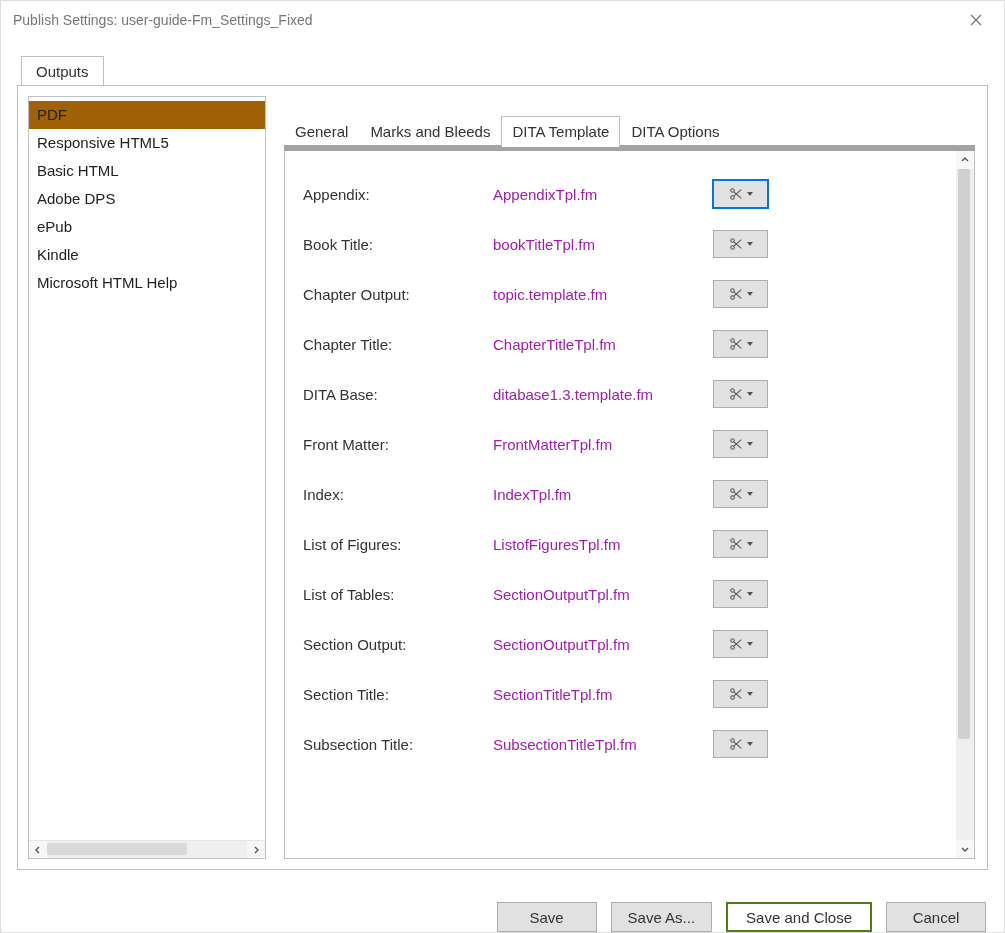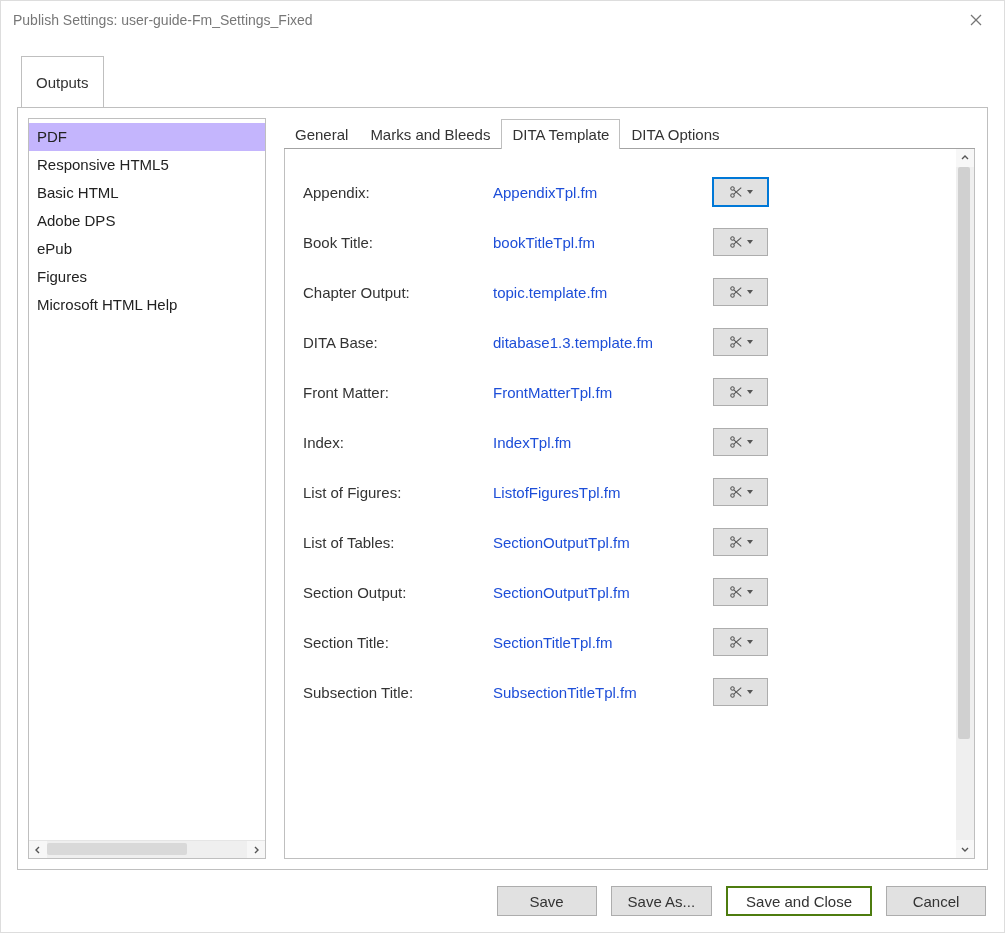--- a/index.html
+++ b/index.html
@@ -35,21 +35,21 @@
     padding: 16px 16px 0 16px;
     display: flex; flex-direction: column;
   }
   .outer-tabstrip {
     display: flex;
     margin-left: 4px;
   }
   .outer-tab {
     border: 1px solid #bfbfbf;
     border-bottom: none;
-    padding: 17px 14px;
+    padding: 6px 14px;
     background: #fff;
     position: relative;
     top: 1px;
     color: #333;
     font-size: 15px;
   }
   .panel {
     border: 1px solid #bfbfbf;
     flex: 1;
     display: flex;
@@ -68,21 +68,21 @@
     padding-top: 4px;
   }
   .sidebar-item {
     padding: 2px 8px;
     font-size: 15px;
     color: #222;
     cursor: default;
     line-height: 1.6;
   }
   .sidebar-item.selected {
-    background: #c4b5fd;
+    background: #a16207;
   }
   .hscroll {
     height: 18px;
     border-top: 1px solid #e5e5e5;
     display: flex; align-items: stretch;
     background: #f7f7f7;
   }
   .hscroll .arrow {
     width: 18px;
     display: flex; align-items: center; justify-content: center;
@@ -102,22 +102,22 @@
     border-radius: 2px;
   }
   .content {
     flex: 1;
     display: flex; flex-direction: column;
     padding: 0 12px 0 18px;
     min-width: 0;
   }
   .inner-tabstrip {
     display: flex;
-    border-bottom: 1px solid #a3a3a3;
-    margin-top: 0;
+    border-bottom: 6px solid #a3a3a3;
+    margin-top: 19px;
   }
   .inner-tab {
     padding: 6px 10px;
     border: 1px solid transparent;
     border-bottom: none;
     color: #333;
     cursor: pointer;
     position: relative;
     bottom: -1px;
     font-size: 15px;
@@ -148,21 +148,21 @@
   .row {
     display: flex; align-items: center;
     height: 50px;
   }
   .row .label {
     width: 190px;
     color: #333;
   }
   .row .value {
     width: 220px;
-    color: #1d4ed8;
+    color: #a21caf;
   }
   .action-btn {
     width: 55px; height: 28px;
     border: 1px solid #adadad;
     background: #e1e1e1;
     display: inline-flex; align-items: center; justify-content: center;
     gap: 4px;
     cursor: pointer;
   }
   .action-btn.highlight {
@@ -194,21 +194,21 @@
     background: #efefef;
   }
   .vscroll .thumb {
     position: absolute; left: 2px; top: 0;
     width: 12px; height: 85%;
     background: #d0d0d0;
     border-radius: 2px;
   }
   .footer {
     height: 62px;
-    display: flex; align-items: center; justify-content: flex-end;
+    display: flex; align-items: flex-end; justify-content: flex-end;
     gap: 14px;
     padding: 0 18px;
   }
   .btn {
     min-width: 100px; height: 30px;
     border: 1px solid #adadad;
     background: #e1e1e1;
     display: inline-flex; align-items: center; justify-content: center;
     padding: 0 16px;
     font-size: 15px; color: #333;
@@ -243,21 +243,21 @@
 
     <div class="panel">
 
       <div class="sidebar">
         <div class="sidebar-list" id="sidebar-list">
             <div class="sidebar-item selected">PDF</div>
             <div class="sidebar-item">Responsive HTML5</div>
             <div class="sidebar-item">Basic HTML</div>
             <div class="sidebar-item">Adobe DPS</div>
             <div class="sidebar-item">ePub</div>
-            <div class="sidebar-item">Figures</div>
+            <div class="sidebar-item">Kindle</div>
             <div class="sidebar-item">Microsoft HTML Help</div>
           </div>
         <div class="hscroll">
           <div class="arrow">
             <svg width="8" height="8" viewBox="0 0 8 8">
                 <path d="M5 1 L2 4 L5 7" fill="none" stroke="#555" stroke-width="1.4"></path>
               </svg>
           </div>
           <div class="track">
             <div class="thumb"></div>
@@ -303,20 +303,33 @@
                     <circle cx="4" cy="12" r="2" fill="none" stroke="#555" stroke-width="1.2"></circle>
                     <line x1="5.5" y1="5.5" x2="14" y2="13" stroke="#555" stroke-width="1.2"></line>
                     <line x1="5.5" y1="10.5" x2="14" y2="3" stroke="#555" stroke-width="1.2"></line>
                   </svg>
                   <span class="caret"></span>
                 </span>
               </div>
               <div class="row">
                 <span class="label">Chapter Output:</span>
                 <span class="value">topic.template.fm</span>
+                <span class="action-btn">
+                  <svg class="scissors" viewBox="0 0 16 16">
+                    <circle cx="4" cy="4" r="2" fill="none" stroke="#555" stroke-width="1.2"></circle>
+                    <circle cx="4" cy="12" r="2" fill="none" stroke="#555" stroke-width="1.2"></circle>
+                    <line x1="5.5" y1="5.5" x2="14" y2="13" stroke="#555" stroke-width="1.2"></line>
+                    <line x1="5.5" y1="10.5" x2="14" y2="3" stroke="#555" stroke-width="1.2"></line>
+                  </svg>
+                  <span class="caret"></span>
+                </span>
+              </div>
+              <div class="row">
+                <span class="label">Chapter Title:</span>
+                <span class="value">ChapterTitleTpl.fm</span>
                 <span class="action-btn">
                   <svg class="scissors" viewBox="0 0 16 16">
                     <circle cx="4" cy="4" r="2" fill="none" stroke="#555" stroke-width="1.2"></circle>
                     <circle cx="4" cy="12" r="2" fill="none" stroke="#555" stroke-width="1.2"></circle>
                     <line x1="5.5" y1="5.5" x2="14" y2="13" stroke="#555" stroke-width="1.2"></line>
                     <line x1="5.5" y1="10.5" x2="14" y2="3" stroke="#555" stroke-width="1.2"></line>
                   </svg>
                   <span class="caret"></span>
                 </span>
               </div>

